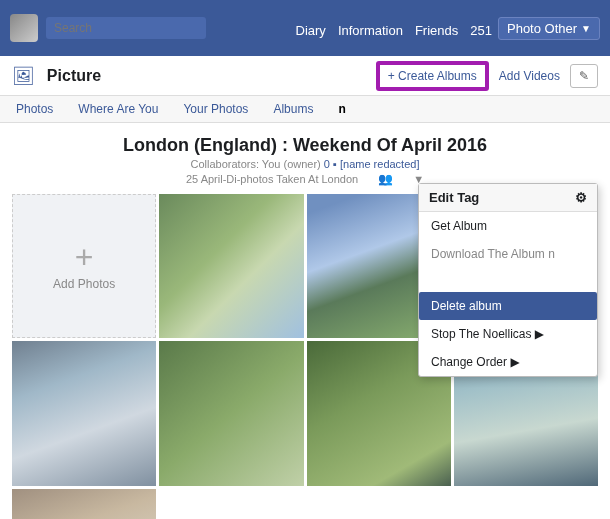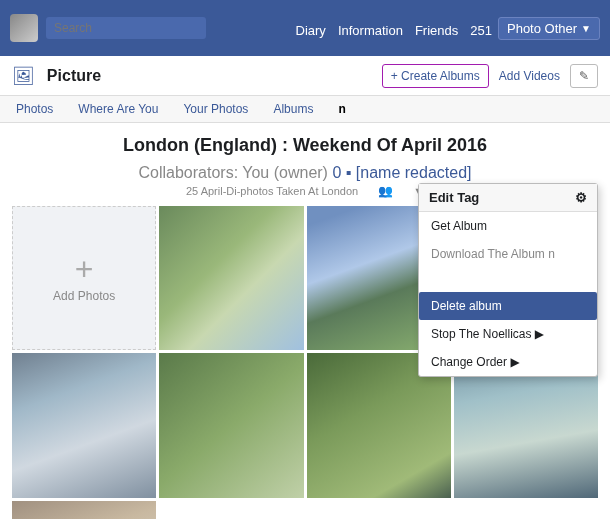--- a/index.html
+++ b/index.html
@@ -31,21 +31,21 @@
     .photo-other-btn .caret { font-size: 10px; }
 
     
     .secondary-bar {
       background: #fff; border-bottom: 1px solid #ddd; height: 40px; display: flex; align-items: center; padding: 0 12px; gap: 8px;
     }
     .picture-icon { font-size: 18px; color: #3b5998; margin-right: 4px; }
     .picture-title { font-size: 16px; font-weight: bold; color: #1c1e21; }
     .secondary-actions { margin-left: auto; display: flex; align-items: center; gap: 6px; }
     .create-album-btn {
-      background: none; border: 1px solid #a21caf; border-radius: 3px; padding: 4px 8px;
+      background: none; border: 4px solid #a21caf; border-radius: 3px; padding: 4px 8px;
       font-size: 12px; cursor: pointer; color: #3b5998;
     }
     .add-videos-btn {
       background: none; border: none; font-size: 12px; cursor: pointer; color: #3b5998; padding: 4px;
     }
     .edit-pencil-btn {
       background: none; border: 1px solid #bbb; border-radius: 3px; padding: 4px 8px;
       font-size: 12px; cursor: pointer; color: #555;
     }
 
@@ -57,21 +57,21 @@
     .sub-tab-active { color: #000; font-weight: bold; }
 
     
     .main-content {
       background: #fff; padding: 12px; position: relative;
     }
 
     
     .album-header { text-align: center; margin-bottom: 6px; }
     .album-title { font-size: 18px; font-weight: bold; color: #1c1e21; }
-    .album-collab { font-size: 16px; color: #888; margin-top: 8px; }
+    .album-collab { font-size: 11px; color: #888; margin-top: 2px; }
     .album-collab span.blue-link { color: #3b5998; }
     .album-meta { font-size: 11px; color: #888; margin-top: 2px; display: flex; align-items: center; justify-content: center; gap: 20px; }
     .people-icon { font-size: 12px; }
 
     
     .photo-grid {
       display: grid;
       grid-template-columns: repeat(4, 1fr);
       gap: 3px;
       margin-top: 8px;

